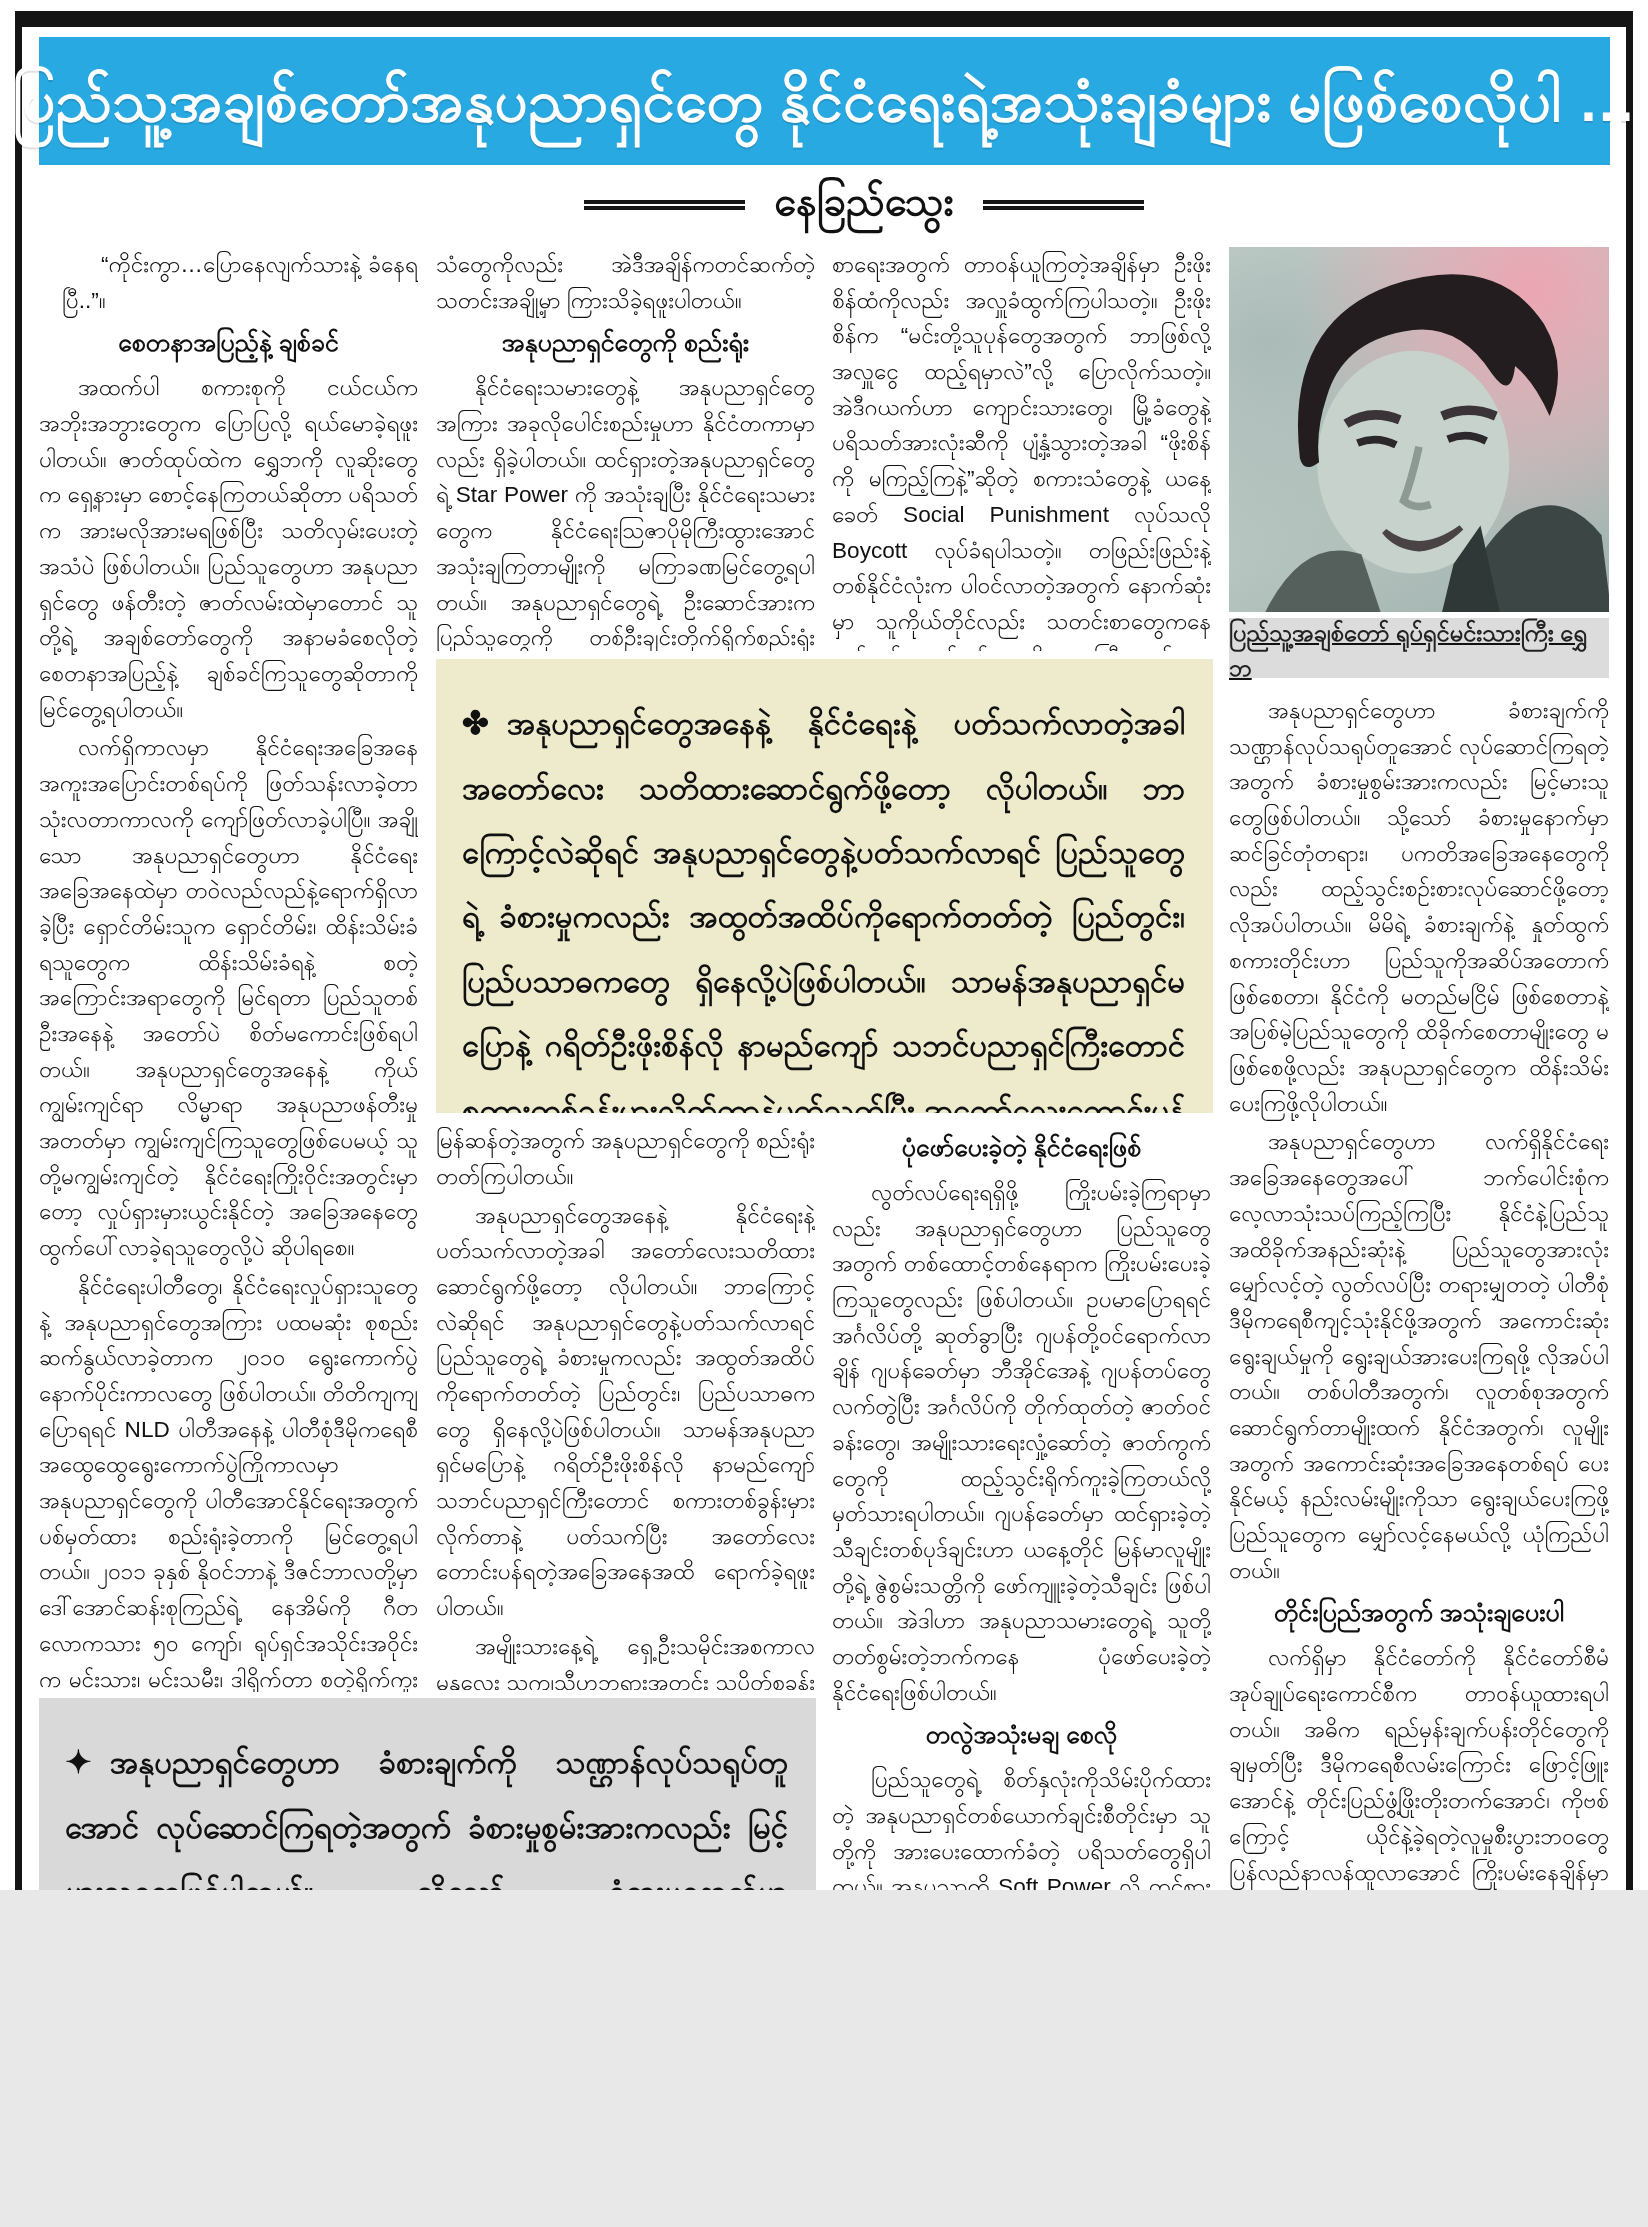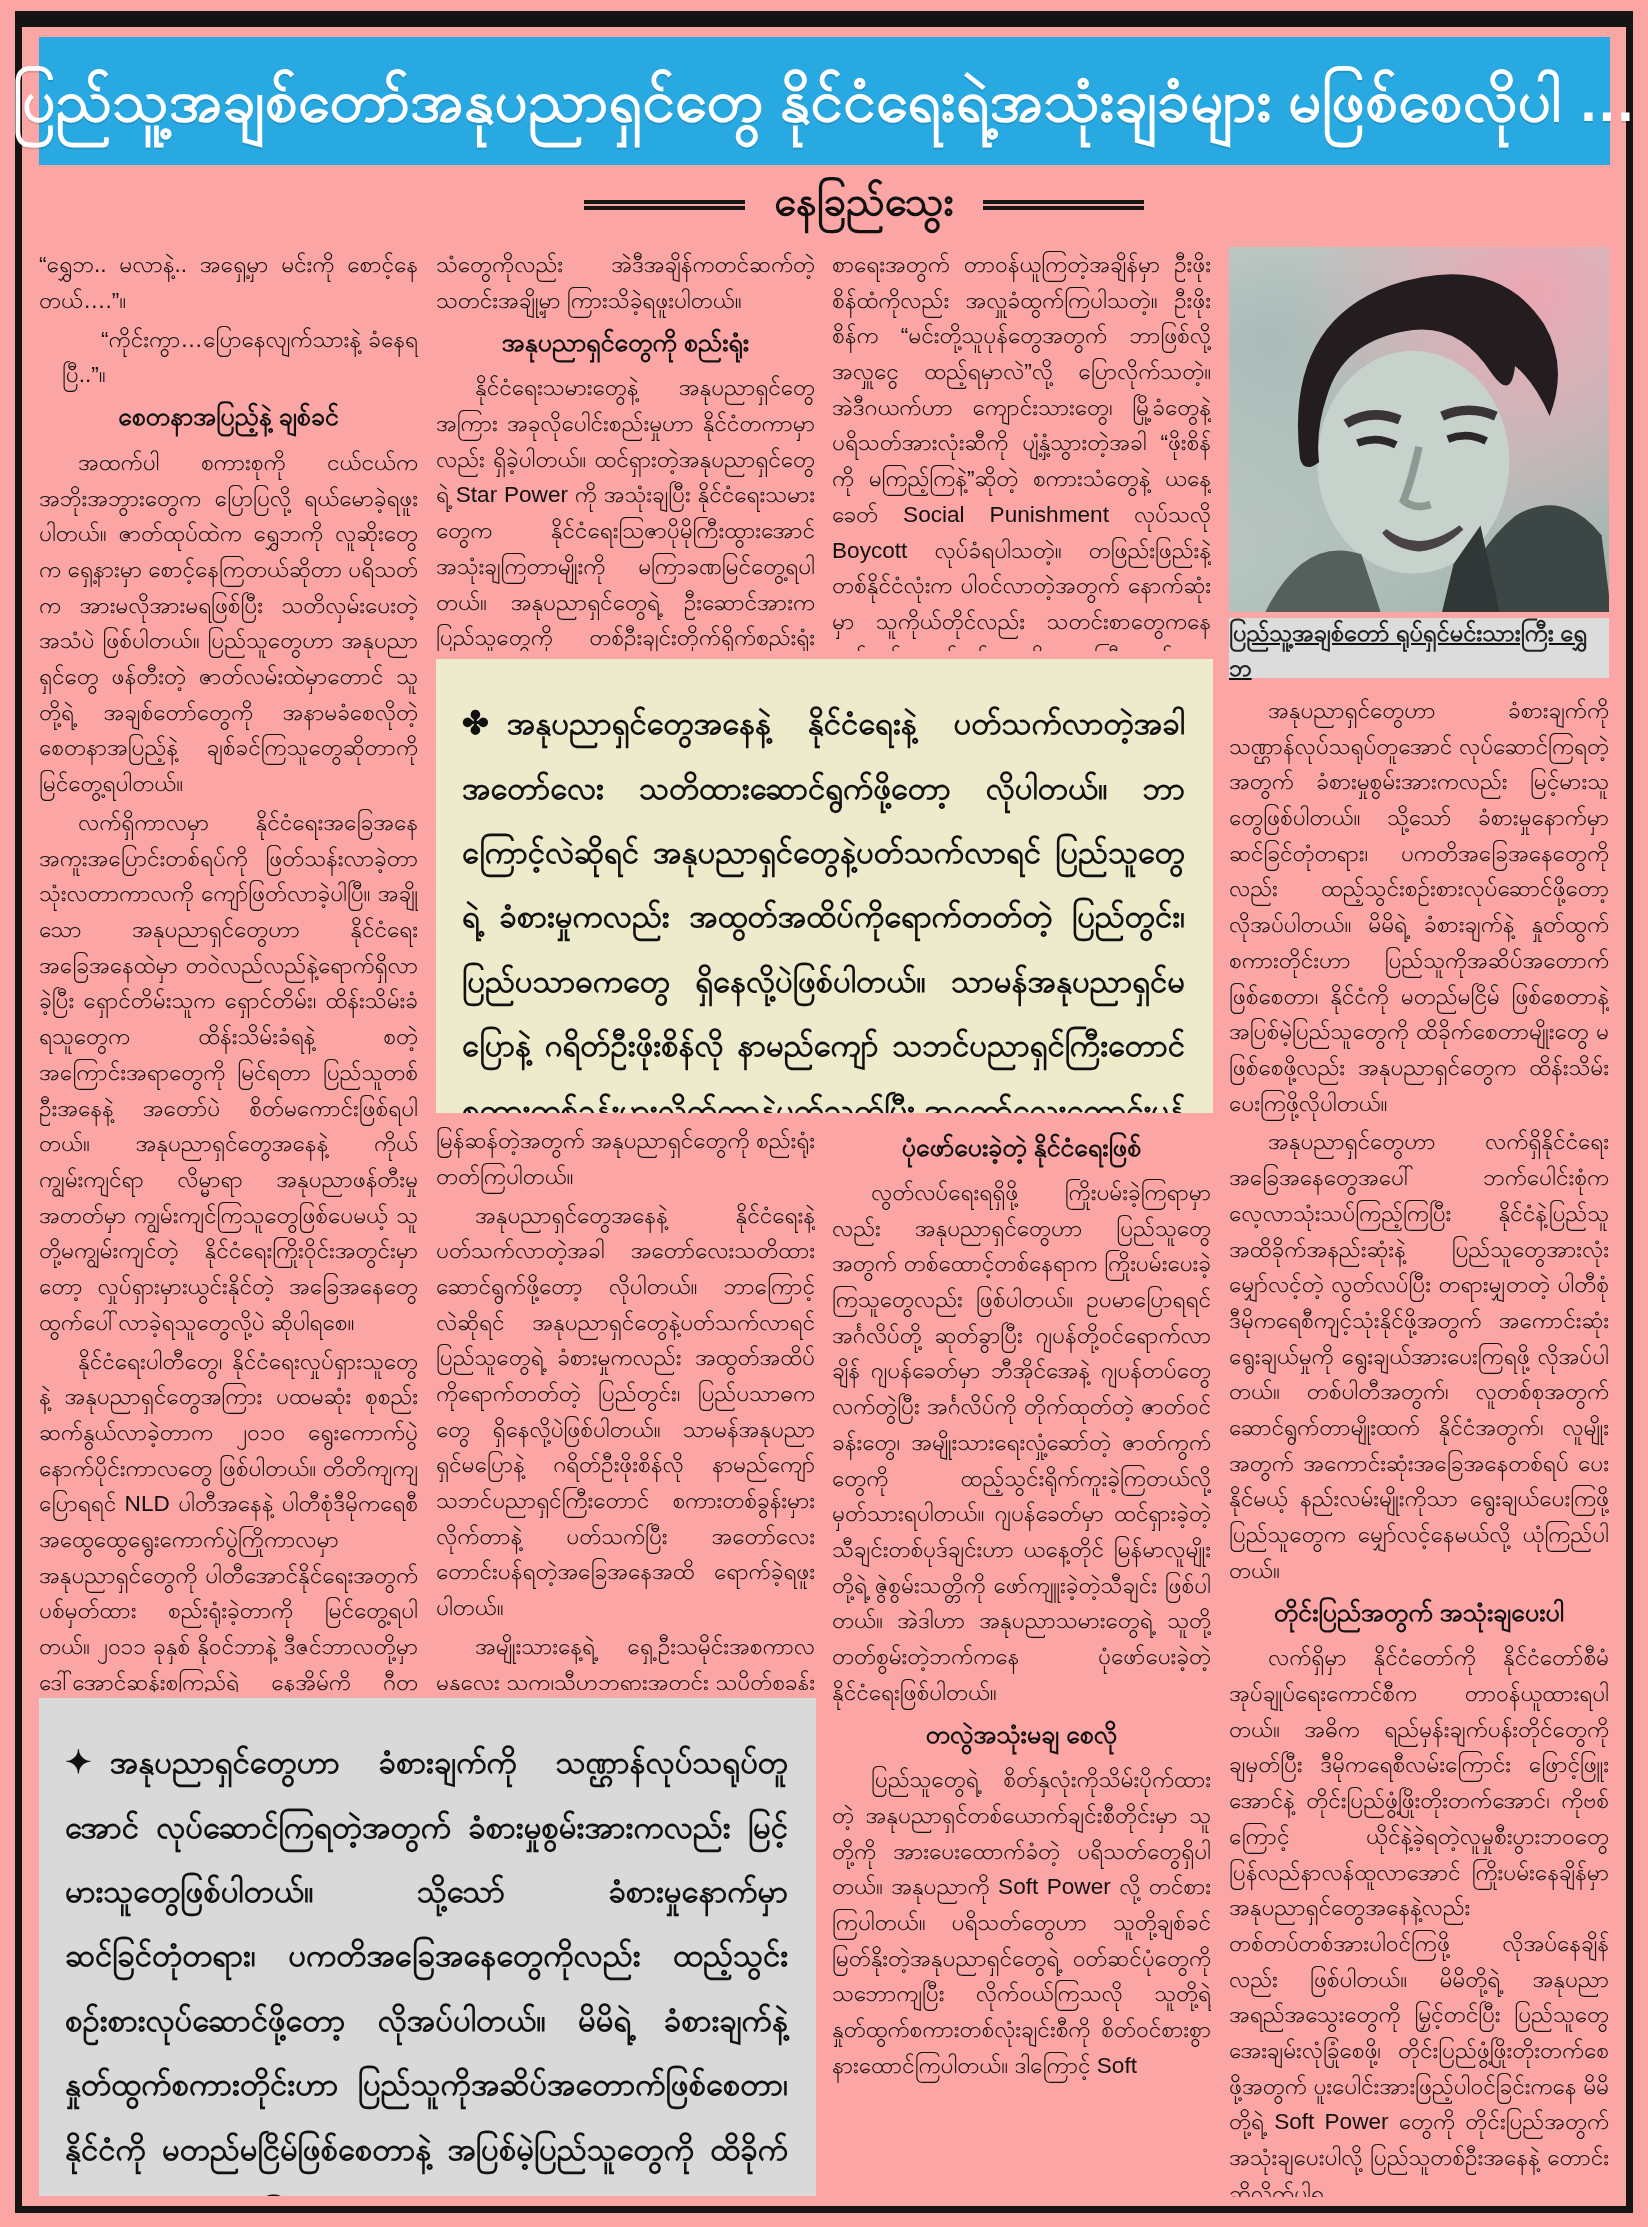--- a/index.html
+++ b/index.html
@@ -1,19 +1,19 @@
 <!DOCTYPE html>
 <html style="font-size:8.6px"><head>
 <meta charset="utf-8">
 <style>
   html,body{margin:0;padding:0;background:#e8e8e8;}
   .page{
     position:relative;
-    width:1648px;height:2227px;
-    background:#fca5a5;
+    width:1648px;height:1890px;
+    background:#ffffff;
     font-family:"Liberation Sans",sans-serif;
     color:#111;
     overflow:hidden;
   }
   .frame{
     position:absolute;left:15px;top:10.7px;width:1618px;height:2202px;
     border:7px solid #141414;
     border-top-width:16px;
     box-sizing:border-box;
     pointer-events:none;
@@ -86,21 +86,20 @@
     <h1>ပြည်သူ့အချစ်တော်အနုပညာရှင်တွေ နိုင်ငံရေးရဲ့အသုံးချခံများ မဖြစ်စေလိုပါ …</h1>
   </div>
 
   <div class="byline">
     <span class="rule"></span>
     <span class="name">နေခြည်သွေး</span>
     <span class="rule"></span>
   </div>
 
   <div class="col" style="left:39px;top:247px;width:379px;height:1445px;">
-    <p class="dialogue">“ရွှေဘ.. မလာနဲ့.. အရှေ့မှာ မင်းကို စောင့်နေတယ်….”။</p>
     <p class="dialogue indent">“ကိုင်းကွာ…ပြောနေလျက်သားနဲ့ ခံနေရပြီ..”။</p>
     <h3>စေတနာအပြည့်နဲ့ ချစ်ခင်</h3>
     <p>အထက်ပါ စကားစုကို ငယ်ငယ်က အဘိုးအဘွားတွေက ပြောပြလို့ ရယ်မောခဲ့ရဖူးပါတယ်။ ဇာတ်ထုပ်ထဲက ရွှေဘကို လူဆိုးတွေက ရှေ့နားမှာ စောင့်နေကြတယ်ဆိုတာ ပရိသတ်က အားမလိုအားမရဖြစ်ပြီး သတိလှမ်းပေးတဲ့အသံပဲ ဖြစ်ပါတယ်။ ပြည်သူတွေဟာ အနုပညာရှင်တွေ ဖန်တီးတဲ့ ဇာတ်လမ်းထဲမှာတောင် သူတို့ရဲ့ အချစ်တော်တွေကို အနာမခံစေလိုတဲ့ စေတနာအပြည့်နဲ့ ချစ်ခင်ကြသူတွေဆိုတာကို မြင်တွေ့ရပါတယ်။</p>
     <p>လက်ရှိကာလမှာ နိုင်ငံရေးအခြေအနေ အကူးအပြောင်းတစ်ရပ်ကို ဖြတ်သန်းလာခဲ့တာ သုံးလတာကာလကို ကျော်ဖြတ်လာခဲ့ပါပြီ။ အချို့သော အနုပညာရှင်တွေဟာ နိုင်ငံရေးအခြေအနေထဲမှာ တဝဲလည်လည်နဲ့ရောက်ရှိလာခဲ့ပြီး ရှောင်တိမ်းသူက ရှောင်တိမ်း၊ ထိန်းသိမ်းခံရသူတွေက ထိန်းသိမ်းခံရနဲ့ စတဲ့အကြောင်းအရာတွေကို မြင်ရတာ ပြည်သူတစ်ဦးအနေနဲ့ အတော်ပဲ စိတ်မကောင်းဖြစ်ရပါတယ်။ အနုပညာရှင်တွေအနေနဲ့ ကိုယ်ကျွမ်းကျင်ရာ လိမ္မာရာ အနုပညာဖန်တီးမှုအတတ်မှာ ကျွမ်းကျင်ကြသူတွေဖြစ်ပေမယ့် သူတို့မကျွမ်းကျင်တဲ့ နိုင်ငံရေးကြိုးဝိုင်းအတွင်းမှာတော့ လှုပ်ရှားမှားယွင်းနိုင်တဲ့ အခြေအနေတွေ ထွက်ပေါ်လာခဲ့ရသူတွေလို့ပဲ ဆိုပါရစေ။</p>
     <p>နိုင်ငံရေးပါတီတွေ၊ နိုင်ငံရေးလှုပ်ရှားသူတွေနဲ့ အနုပညာရှင်တွေအကြား ပထမဆုံး စုစည်းဆက်နွယ်လာခဲ့တာက ၂၀၁၀ ရွေးကောက်ပွဲ နောက်ပိုင်းကာလတွေ ဖြစ်ပါတယ်။ တိတိကျကျပြောရရင် NLD ပါတီအနေနဲ့ ပါတီစုံဒီမိုကရေစီ အထွေထွေရွေးကောက်ပွဲကြိုကာလမှာ အနုပညာရှင်တွေကို ပါတီအောင်နိုင်ရေးအတွက် ပစ်မှတ်ထား စည်းရုံးခဲ့တာကို မြင်တွေ့ရပါတယ်။ ၂၀၁၁ ခုနှစ် နိုဝင်ဘာနဲ့ ဒီဇင်ဘာလတို့မှာ ဒေါ်အောင်ဆန်းစုကြည်ရဲ့ နေအိမ်ကို ဂီတလောကသား ၅၀ ကျော်၊ ရုပ်ရှင်အသိုင်းအဝိုင်းက မင်းသား၊ မင်းသမီး၊ ဒါရိုက်တာ စတဲ့ရိုက်ကူးရေးအဖွဲ့သား ၁၀၀ ကျော်တို့ သွားရောက်တွေ့ဆုံခဲ့ရာကနေ စခဲ့တာပဲဖြစ်ပါတယ်။ အဲဒီလို တွေ့ဆုံမှုအပြီးမှာ အနုပညာရှင်တွေကို အခုလို တလေးတစားဖိတ်ကြားတွေ့ဆုံခဲ့တာမျိုး တစ်ခါမျှ မကြုံခဲ့ဖူးတဲ့အတွက် ပီတိဖြစ်နေကြ</p>
   </div>
 
   <div class="col" style="left:436px;top:247px;width:379px;height:404px;">
     <p class="dialogue">သံတွေကိုလည်း အဲဒီအချိန်ကတင်ဆက်တဲ့ သတင်းအချို့မှာ ကြားသိခဲ့ရဖူးပါတယ်။</p>
     <h3>အနုပညာရှင်တွေကို စည်းရုံး</h3>

